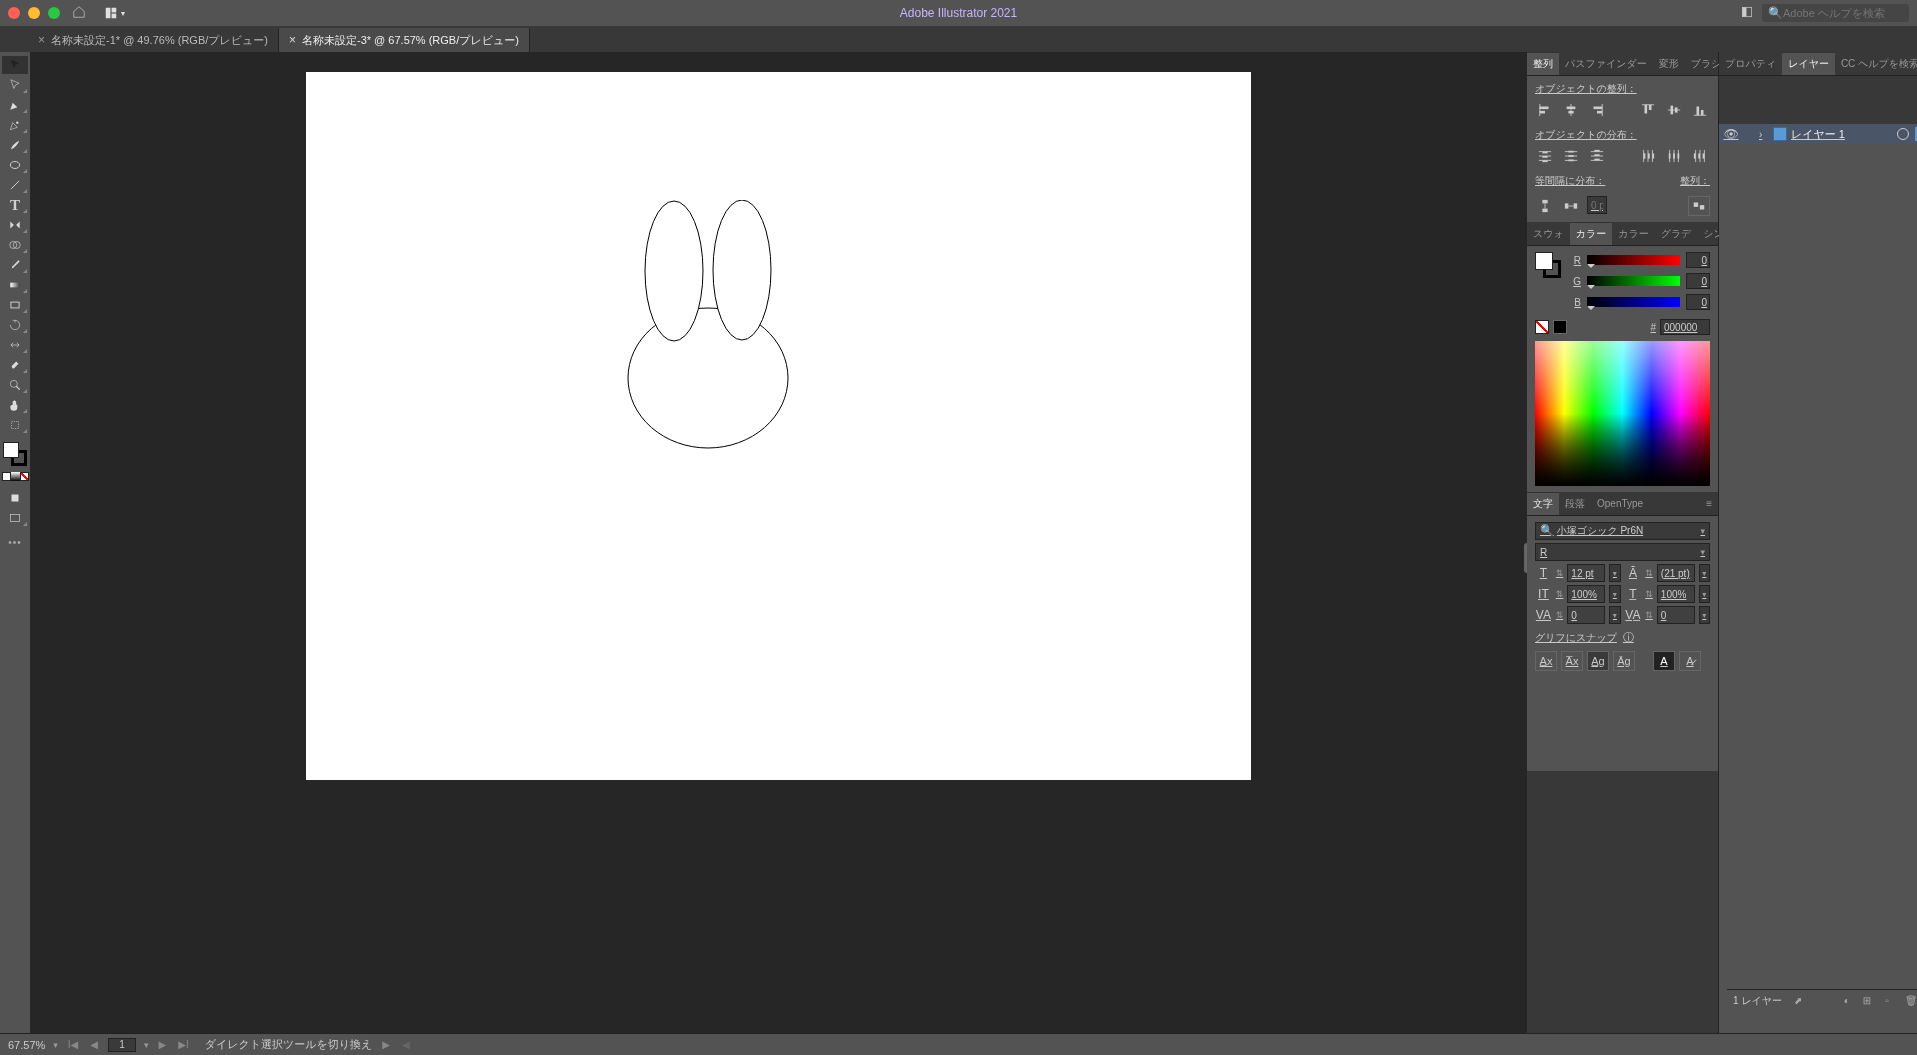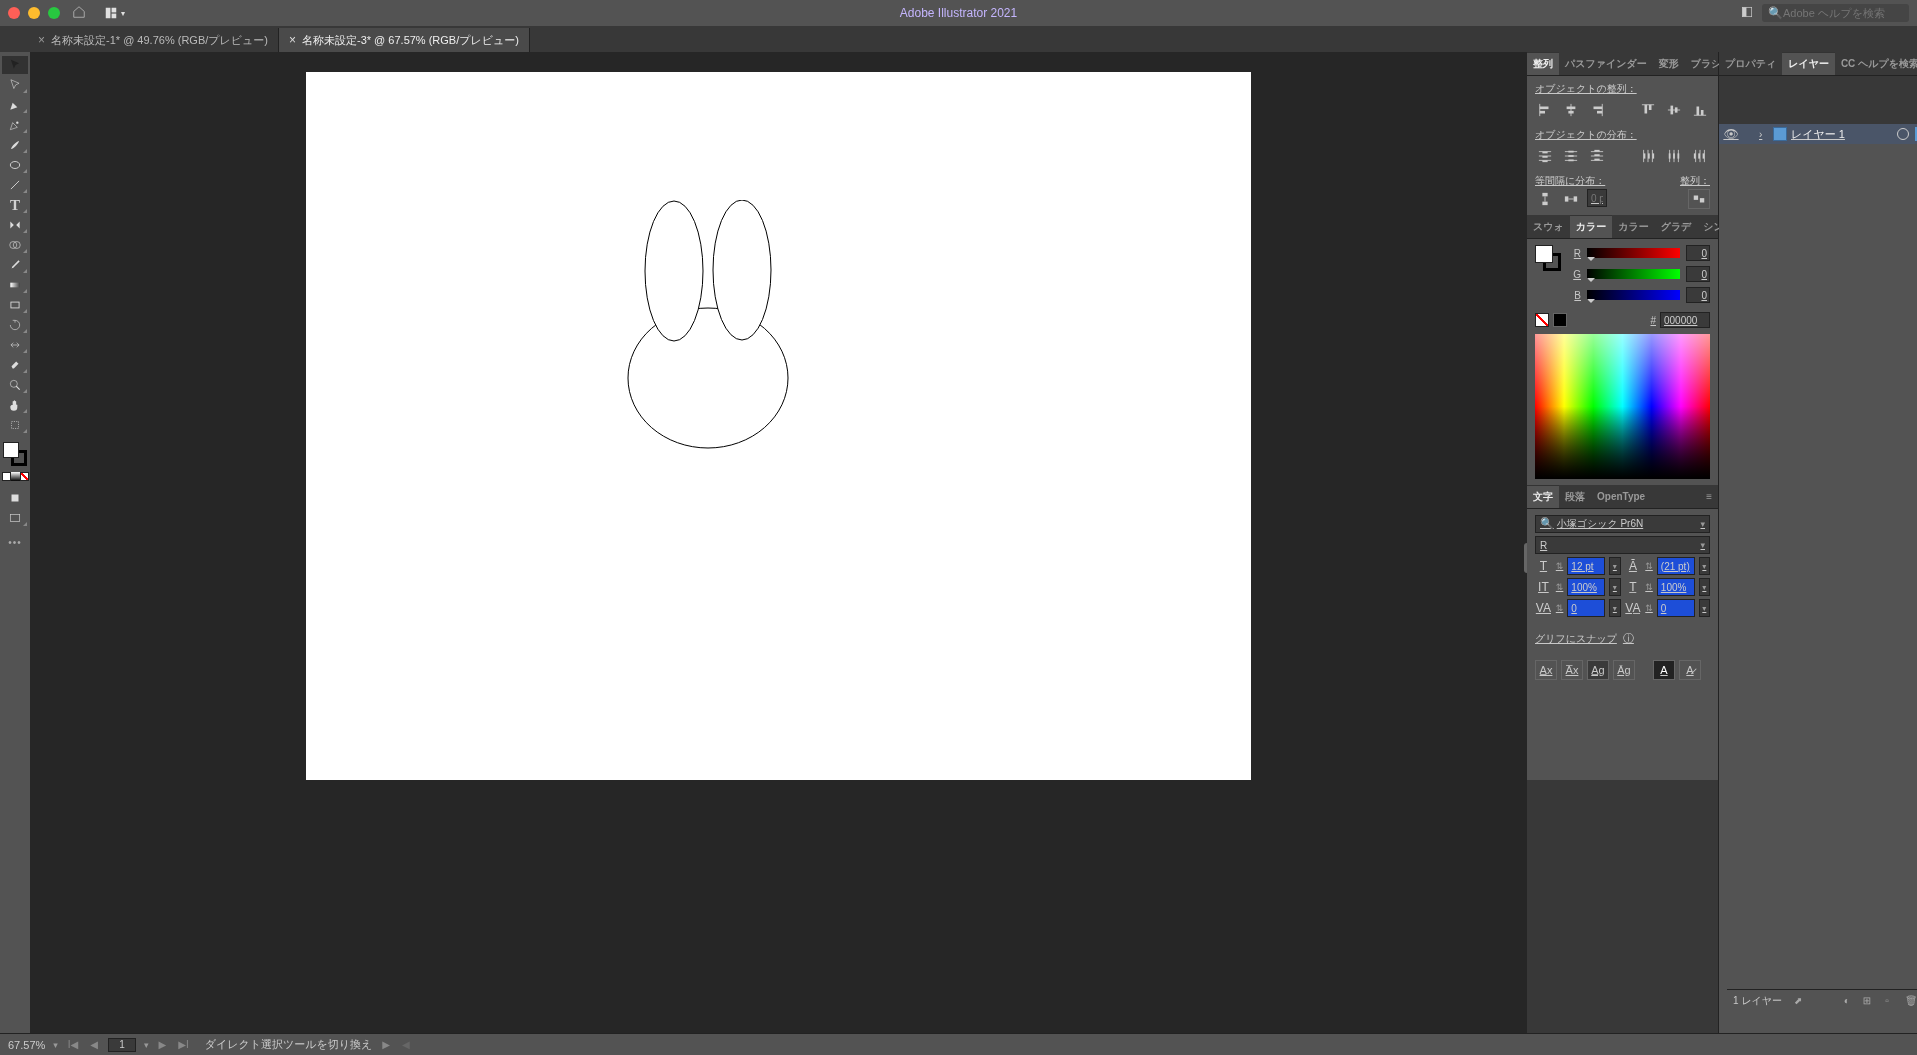--- a/index.html
+++ b/index.html
@@ -49,21 +49,21 @@
     .drawing { position: absolute; }
     .drag-handle { position:absolute; right:-3px; top:50%; width:6px; height:30px; background:#666; border-radius:3px;}
     
     
     .panels { width: 390px; background: #383838; display: flex; }
     .panel-col { display: flex; flex-direction: column; }
     .panel-col.left { width: 192px; border-right: 1px solid #222; }
     .panel-col.right { flex: 1; }
     
     .panel-tabs { height: 24px; background: #383838; display: flex; align-items: center; border-bottom: 1px solid #222; font-size: 10px; position: relative; }
-    .panel-tab { padding: 0 6px; height: 100%; display: flex; align-items: center; color: #999; cursor: pointer; white-space: nowrap; font-weight: bold; }
+    .panel-tab { padding: 0 6px; height: 100%; display: flex; align-items: center; color: #999; cursor: pointer; white-space: nowrap; }
     .panel-tab.active { background: #535353; color: #eee; border-top: 1px solid #333; }
     .panel-menu { margin-left: auto; padding: 0 6px; color: #999; cursor: pointer; }
     
     .panel-body { background: #535353; padding: 6px 8px; font-size: 10px; text-decoration: underline; }
     
     
     .align-label { color: #ccc; margin-bottom: 4px; }
     .align-row { display: flex; justify-content: space-between; margin-bottom: 8px; }
     .align-group { display: flex; gap: 6px; }
     .align-btn { width: 20px; height: 20px; display: flex; align-items: center; justify-content: center; cursor: pointer; color: #ccc; }
@@ -87,24 +87,24 @@
     .hex-input { width: 50px; height: 16px; background: #3a3a3a; border: 1px solid #222; color: #ccc; font-size: 10px; padding: 0 3px; }
     .spectrum { width: 100%; height: 145px; margin-top: 6px; background: 
       linear-gradient(to bottom, rgba(0,0,0,0) 0%, rgba(0,0,0,0) 50%, #000 100%),
       linear-gradient(to right, #f00, #ff0, #0f0, #0ff, #00f, #f0f, #f00);
       position:relative; }
     .spectrum::before { content:''; position:absolute; inset:0; background:linear-gradient(to bottom, #fff 0%, rgba(255,255,255,0) 50%, rgba(0,0,0,0) 50%, #000 100%); mix-blend-mode: normal; opacity:0.6;}
     
     
     .char-row { display: flex; align-items: center; gap: 4px; margin-bottom: 3px; }
     .char-select { flex: 1; height: 18px; background: #3a3a3a; border: 1px solid #222; color: #ccc; font-size: 10px; padding: 0 4px; display:flex; align-items:center; justify-content:space-between;}
-    .char-input { width: 40px; height: 18px; background: #1d4ed8; border: 1px solid #222; color: #ccc; font-size: 10px; padding: 0 3px; display:flex; align-items:center; }
+    .char-input { width: 40px; height: 18px; background: #404040; border: 1px solid #222; color: #ccc; font-size: 10px; padding: 0 3px; display:flex; align-items:center; }
     .char-dd { width: 12px; height: 18px; background: #3a3a3a; border: 1px solid #222; display:flex; align-items:center; justify-content:center; cursor:pointer; color:#999; font-size:8px;}
     .char-icon { width: 18px; color: #ccc; display: flex; align-items: center; justify-content: center; font-size: 12px;}
-    .snap-row { display: flex; align-items: center; gap: 6px; color: #ccc; margin: 14px 0; }
+    .snap-row { display: flex; align-items: center; gap: 6px; color: #ccc; margin: 6px 0; }
     .snap-btns { display: flex; gap: 4px; }
     .snap-btn { width: 22px; height: 20px; border: 1px solid #666; display: flex; align-items: center; justify-content: center; cursor: pointer; font-size: 11px;}
     .snap-btn.active { background: #3a3a3a; }
     .search-icon-sm { font-size:11px; color:#999; margin-right:3px;}
     
     
     .layer-row { display: flex; align-items: center; height: 20px; padding: 0 4px; gap: 4px; background: #4a5568; }
     .layer-vis { width: 16px; text-align: center; cursor: pointer; font-size: 12px;}
     .layer-lock { width: 12px; }
     .layer-disclosure { width: 10px; color: #ccc; cursor: pointer; }
@@ -438,21 +438,21 @@
                   <line x1="3" y1="1" x2="3" y2="15" stroke="#ccc"></line>
                   <line x1="8" y1="1" x2="8" y2="15" stroke="#ccc"></line>
                   <line x1="13" y1="1" x2="13" y2="15" stroke="#ccc"></line>
                   <rect x="1" y="5" width="2" height="6" fill="#ccc"></rect>
                   <rect x="6" y="5" width="2" height="6" fill="#ccc"></rect>
                   <rect x="11" y="5" width="2" height="6" fill="#ccc"></rect>
                 </svg>
               </div>
           </div>
         </div>
-        <div class="align-row" style="margin-bottom:1px;">
+        <div class="align-row" style="margin-bottom:8px;">
           <div class="align-label" style="margin:0;">等間隔に分布：</div>
           <div class="align-label" style="margin:0;">整列：</div>
         </div>
         <div class="align-row" style="margin-bottom:0;">
           <div class="align-group">
             <div class="align-btn">
                 <svg class="icon" viewBox="0 0 16 16">
                   <rect x="5" y="1" width="6" height="4" fill="#ccc"></rect>
                   <rect x="5" y="11" width="6" height="4" fill="#ccc"></rect>
                   <line x1="8" y1="5" x2="8" y2="11" stroke="#ccc"></line>

